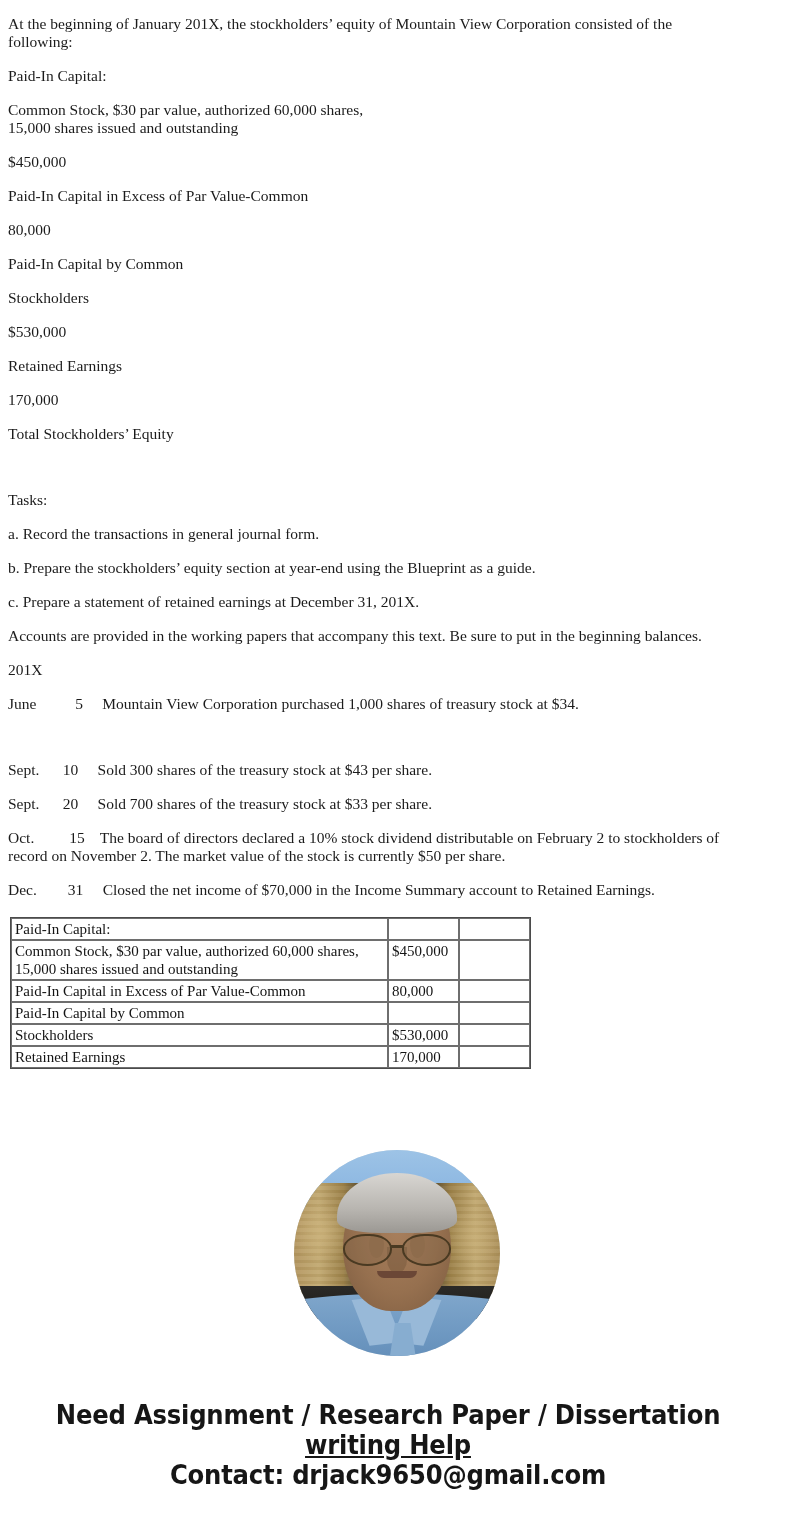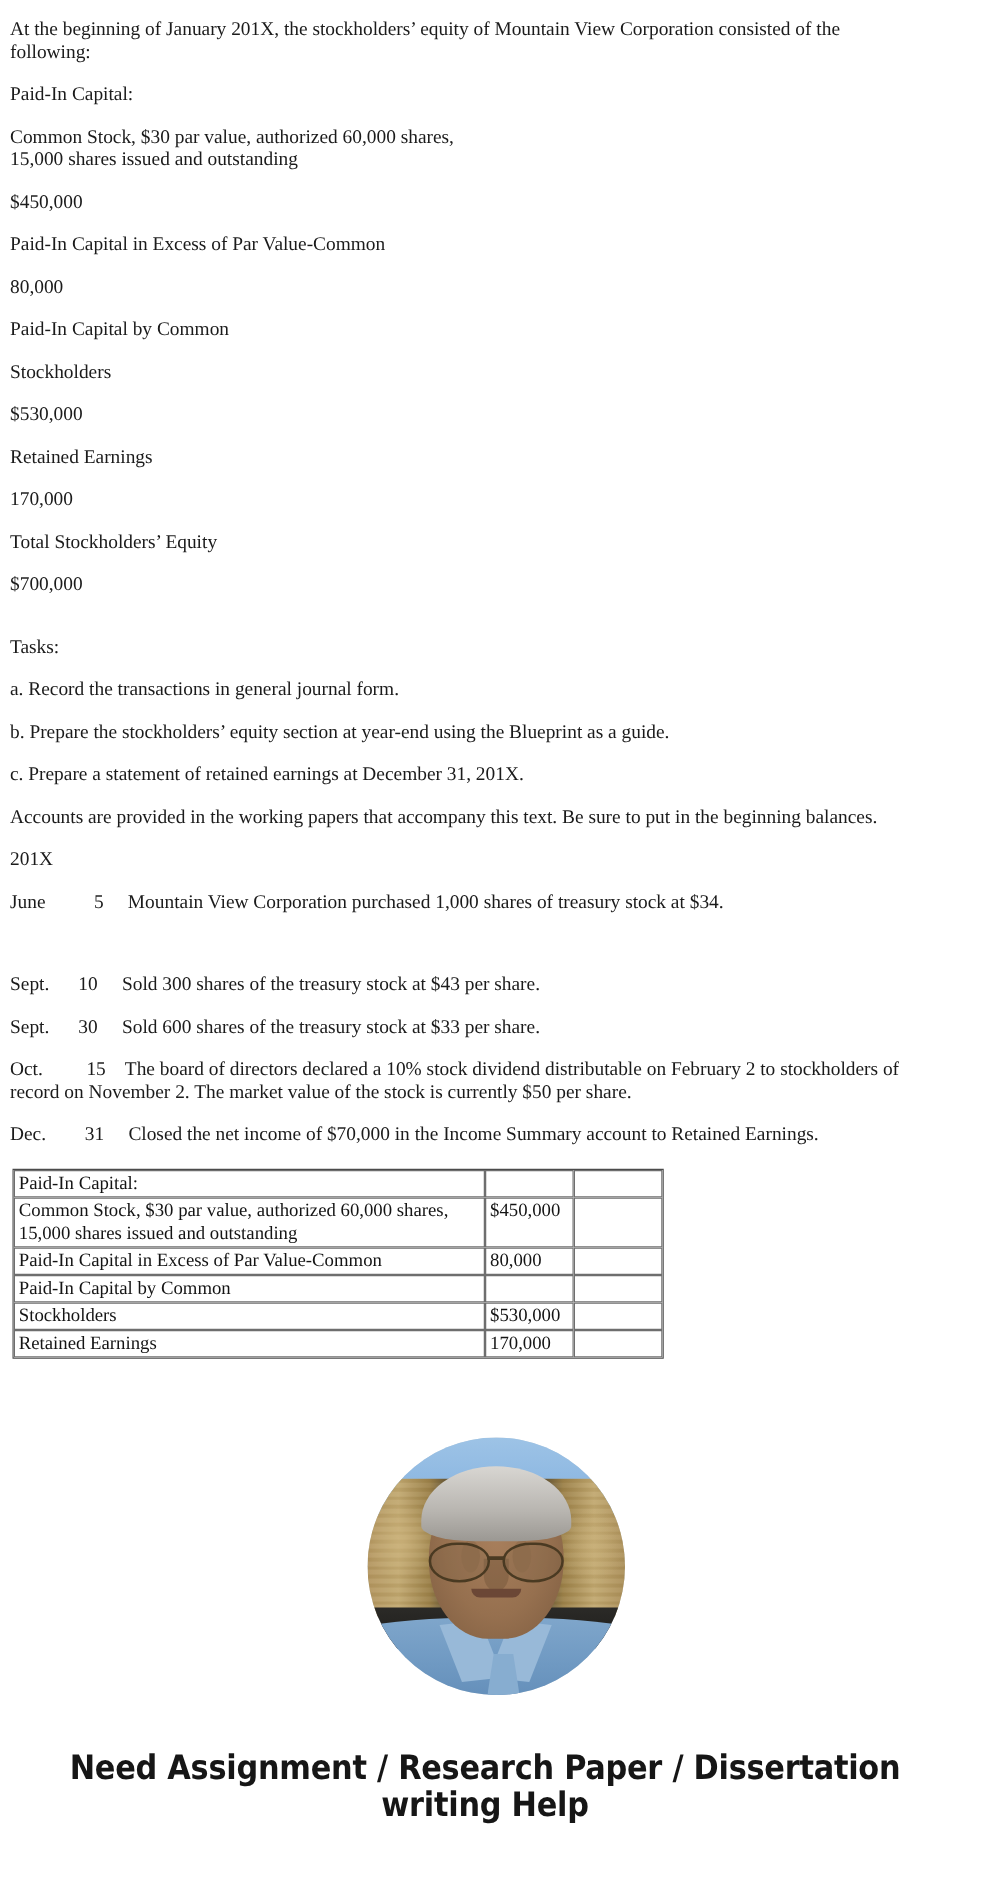--- a/index.html
+++ b/index.html
@@ -230,21 +230,21 @@
     top: 1400px;
     width: 776px;
     text-align: center;
     font-family: "DejaVu Sans Condensed", "Liberation Sans Narrow", "Liberation Sans", sans-serif;
     font-weight: bold;
     font-size: 27px;
     line-height: 30px;
     color: #161616;
     letter-spacing: -0.2px;
   }
-  .footer .line2 { display: block; }
+  .footer .line2 { display: block; text-decoration: underline; }
   .footer .line3 { display: block; }
 </style>
 </head>
 <body>
 
 <div id="doc">
 
   <div class="gap-sm"></div>
 
   <p class="para">At the beginning of January 201X, the stockholders’ equity of Mountain View Corporation consisted of the following:</p>
@@ -277,21 +277,20 @@
 
   <p class="para">Retained Earnings</p>
   <div class="gap"></div>
 
   <p class="para">170,000</p>
   <div class="gap"></div>
 
   <p class="para">Total Stockholders’ Equity</p>
   <div class="gap"></div>
 
-  <p class="para">$700,000</p>
   <div class="gap"></div>
 
   <div class="gap"></div>
 
   <p class="para">Tasks:</p>
   <div class="gap"></div>
 
   <p class="para">a. Record the transactions in general journal form.</p>
   <div class="gap"></div>
 
@@ -310,21 +309,21 @@
   <p class="para">June          5     Mountain View Corporation purchased 1,000 shares of treasury stock at $34.</p>
   <div class="gap"></div>
 
   <div class="gap"></div>
 
   <div class="gap"></div>
 
   <p class="para">Sept.      10     Sold 300 shares of the treasury stock at $43 per share.</p>
   <div class="gap"></div>
 
-  <p class="para">Sept.      30     Sold 600 shares of the treasury stock at $33 per share.</p>
+  <p class="para">Sept.      20     Sold 700 shares of the treasury stock at $33 per share.</p>
   <div class="gap"></div>
 
   <p class="para">Oct.         15    The board of directors declared a 10% stock dividend distributable on February 2 to stockholders of record on November 2. The market value of the stock is currently $50 per share.</p>
   <div class="gap"></div>
 
   <p class="para">Dec.        31     Closed the net income of $70,000 in the Income Summary account to Retained Earnings.</p>
 
   <div class="tbl-wrap">
     <table class="equity">
       <tbody>
@@ -388,13 +387,14 @@
         <div class="lens r"></div>
         <div class="bridge"></div>
       </div>
     </div>
   </div>
 </div>
 
 <div class="footer">
   <span>Need Assignment / Research Paper / Dissertation</span>
   <span class="line2">writing Help</span>
+  <span class="line3">Contact: drjack9650@gmail.com</span>
 </div>
 
 </body></html>

